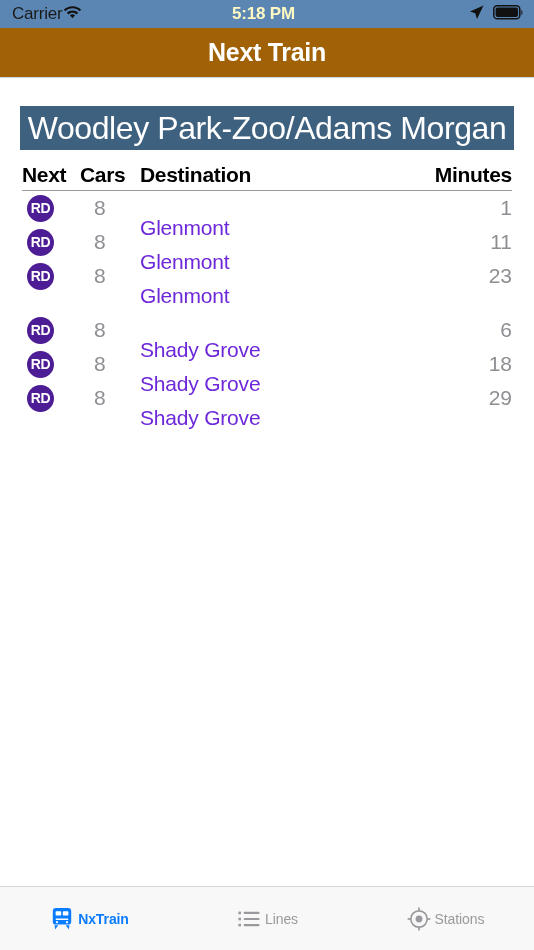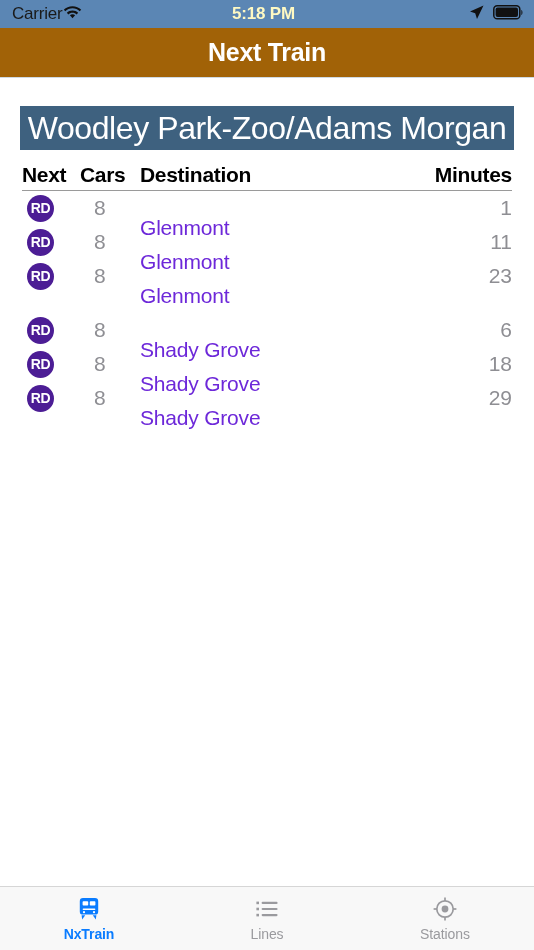--- a/index.html
+++ b/index.html
@@ -166,21 +166,21 @@
     position: absolute;
     bottom: 0; left: 0; right: 0;
     height: 64px;
     background: #f8f8f8;
     border-top: 1px solid #d6d6d6;
     display: flex;
   }
   .tab-item {
     flex: 1;
     display: flex;
-    flex-direction: column;
+    flex-direction: row;
     align-items: center;
     justify-content: center;
     gap: 3px;
     cursor: pointer;
   }
   .tab-icon { height: 28px; display: flex; align-items: center; justify-content: center; }
   .tab-label {
     font-size: 14px;
     color: #9a9a9e;
     letter-spacing: -0.1px;

